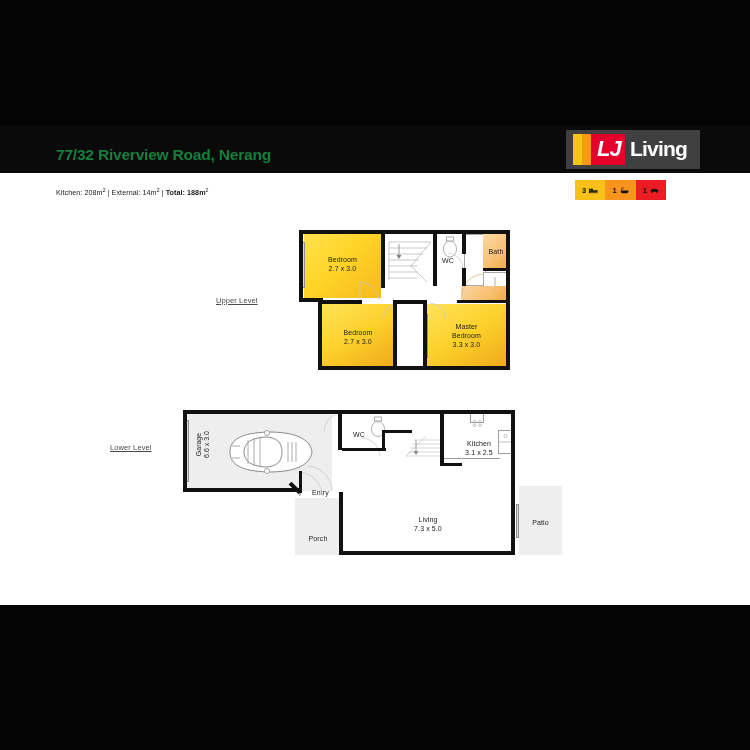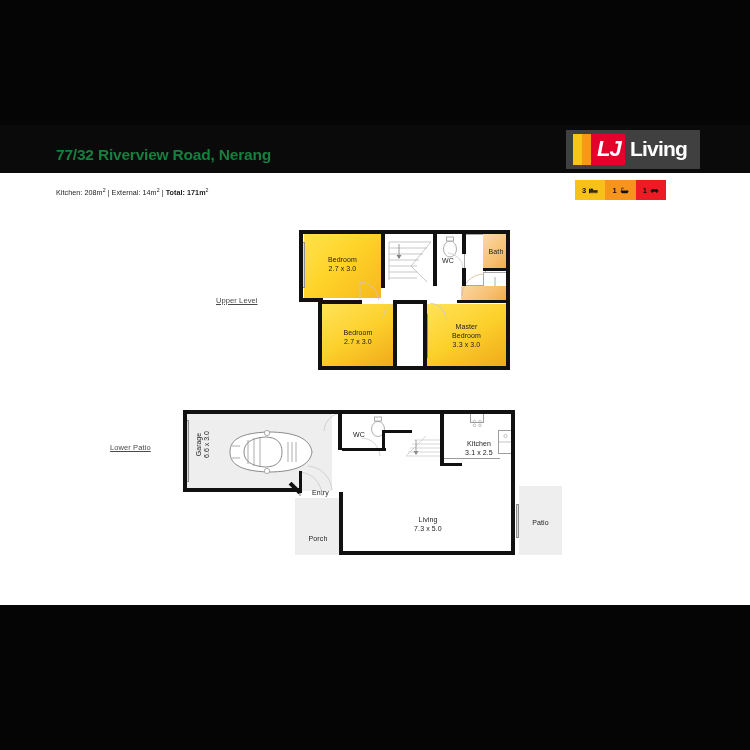--- a/index.html
+++ b/index.html
@@ -84,21 +84,21 @@
   <div class="sheet">
 
     <div class="areas">
       <span>Kitchen:</span>
       <span>208m</span><sup>2</sup>
       <span>|</span>
       <span>External:</span>
       <span>14m</span><sup>2</sup>
       <span>|</span>
       <b>Total:</b>
-      <b>171m</b><sup>2</sup>
+      <b>188m</b><sup>2</sup>
     </div>
   </div>
 
   <div class="badges">
     <div class="badge b-bed">
       <span>3</span>
       <span>
         <svg width="9" height="7" viewBox="0 0 12 9">
             <rect x="0" y="2" width="1.4" height="6" fill="#111"></rect>
             <rect x="1" y="4.2" width="10.5" height="2.1" fill="#111"></rect>
@@ -122,21 +122,21 @@
         <svg width="9" height="7" viewBox="0 0 12 9">
             <path d="M1 6.3h10V4.6L9 2.4H3L1 4.6z" fill="#111"></path>
             <circle cx="3.1" cy="6.6" r="1.1" fill="#111"></circle>
             <circle cx="8.9" cy="6.6" r="1.1" fill="#111"></circle>
           </svg>
       </span>
     </div>
   </div>
 
   <div class="lvl lvl-up">Upper Level</div>
-  <div class="lvl lvl-low">Lower Patio</div>
+  <div class="lvl lvl-low">Lower Level</div>
 
   <div class="plan" style="left:297px;top:228px;width:216px;height:145px;">
 
     <div class="room wht" style="left:4px;top:4px;width:208px;height:137px;"></div>
 
     <div class="room yel" style="left:7px;top:6px;width:77px;height:64px;">
       <div class="rm-label" style="top:21px;">Bedroom</div>
       <div class="rm-label" style="top:30px;">2.7 x 3.0</div>
     </div>
 

